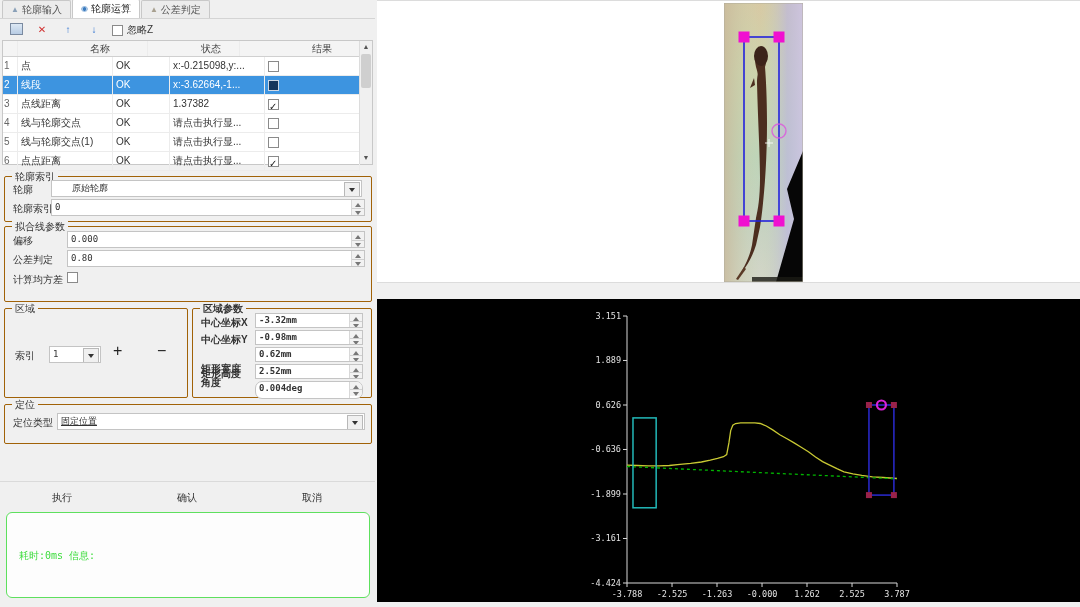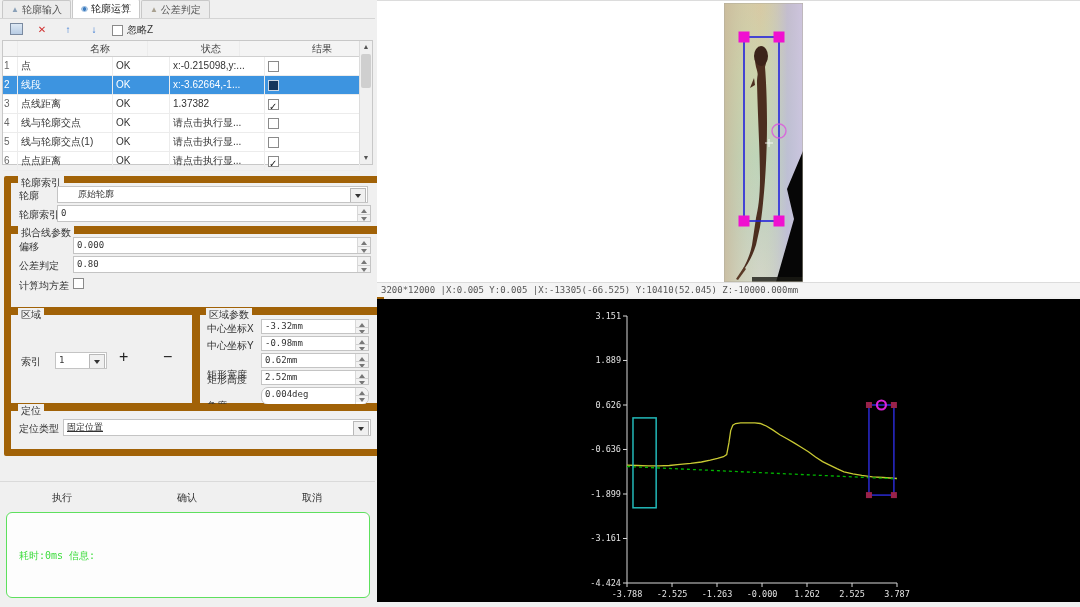--- a/index.html
+++ b/index.html
@@ -34,21 +34,21 @@
   .trow .cnum{color:#666;padding:0 1px;text-align:left;}
   .trow.selected{background:#3d94e0;color:#fff;}
   .trow.selected .cnum{color:#fff;}
   .trow .cchk{display:flex;align-items:center;}
   .vscroll{position:absolute;right:0;top:0;width:12px;bottom:0;background:#f0f0f0;border-left:1px solid #dcdcdc;}
   .vscroll .up,.vscroll .dn{position:absolute;left:0;width:12px;height:12px;font-size:7px;text-align:center;line-height:12px;color:#555;background:#f0f0f0;}
   .vscroll .dn{bottom:0;}
   .vscroll .thumb{position:absolute;left:1px;top:13px;width:10px;height:34px;background:#cfcfcf;border-radius:2px;}
 
   
-  .group{border:7px solid #a16207;border-radius:2px;}
+  .group{border:1px solid #a16207;border-radius:2px;}
   .gtitle{position:absolute;top:-7px;left:7px;background:#f0f0f0;padding:0 3px;color:#333;}
   .glabel{position:absolute;color:#333;}
   .field{position:absolute;background:#fff;border:1px solid #c4c4c4;box-sizing:border-box;height:17px;line-height:15px;
          font-family:"DejaVu Sans Mono",monospace;font-size:9px;padding:0 16px 0 3px;overflow:hidden;white-space:nowrap;}
   .spin::after{content:"";position:absolute;right:12px;top:0;bottom:0;border-left:1px solid #d8d8d8;}
   .spin .sb{position:absolute;right:0;top:0;width:12px;height:8px;background:#f2f2f2;border-left:1px solid #d0d0d0;}
   .spin .sb.b{top:8px;height:7px;border-top:1px solid #d0d0d0;}
   .spin .sb::before{content:"";position:absolute;left:3px;top:2.5px;border-left:3px solid transparent;border-right:3px solid transparent;border-bottom:4px solid #777;}
   .spin .sb.b::before{border-bottom:none;border-top:4px solid #777;top:2px;}
   .combo .cb{position:absolute;right:1px;top:1px;width:14px;height:13px;background:#f0f0f0;border:1px solid #b8b8b8;}
@@ -204,27 +204,27 @@
     <div class="abs group" style="left:4px;top:308px;width:182px;height:88px;">
       <span class="gtitle">区域</span>
       <span class="glabel" style="left:10px;top:40px;">索引</span>
       <div class="field combo" style="left:44px;top:37px;width:52px;">
         <span>1</span><span class="cb"></span>
       </div>
       <span class="abs" style="left:108px;top:33px;font-size:16px;color:#222;">+</span>
       <span class="abs" style="left:152px;top:33px;font-size:16px;color:#222;">−</span>
     </div>
 
-    <div class="abs group" style="left:192px;top:308px;width:178px;height:88px;">
+    <div class="abs group" style="left:192px;top:308px;width:178px;height:88px;font-weight:bold;">
       <span class="gtitle">区域参数</span>
       <span class="glabel" style="left:8px;top:7px;">中心坐标X</span>
       <span class="glabel" style="left:8px;top:24px;">中心坐标Y</span>
       <span class="glabel" style="left:8px;top:41px;margin-top:12px;">矩形宽度</span>
       <span class="glabel" style="left:8px;top:58px;">矩形高度</span>
-      <span class="glabel" style="left:8px;top:84px;">角度</span>
+      <span class="glabel" style="left:8px;top:67px;">角度</span>
       <div class="field spin" style="left:62px;top:4px;width:108px;height:15px;line-height:13px;">
         <span>-3.32mm</span><span class="sb" style="height:7px"></span><span class="sb b" style="top:7px;height:6px"></span>
       </div>
       <div class="field spin" style="left:62px;top:21px;width:108px;height:15px;line-height:13px;">
         <span>-0.98mm</span><span class="sb" style="height:7px"></span><span class="sb b" style="top:7px;height:6px"></span>
       </div>
       <div class="field spin" style="left:62px;top:38px;width:108px;height:15px;line-height:13px;">
         <span>0.62mm</span><span class="sb" style="height:7px"></span><span class="sb b" style="top:7px;height:6px"></span>
       </div>
       <div class="field spin" style="left:62px;top:55px;width:108px;height:15px;line-height:13px;">
@@ -289,21 +289,20 @@
       <path d="M41,140 h8 M45,136 v8" stroke="#ffffff" stroke-width="1" opacity="0.85"></path>
       <g fill="#f010d0">
         <rect x="14.5" y="28.5" width="11" height="11"></rect>
         <rect x="49.5" y="28.5" width="11" height="11"></rect>
         <rect x="14.5" y="212.5" width="11" height="11"></rect>
         <rect x="49.5" y="212.5" width="11" height="11"></rect>
       </g>
     </svg>
   </div>
 
-  <div class="abs statusbar">3200*12000 |X:0.005 Y:0.005 |X:-13305(-66.525) Y:10410(52.045) Z:-10000.000mm</div>
 
   <div class="abs plot">
     <svg id="plot-svg" width="703" height="303" viewBox="0 0 703 303">
         <polyline points="250,17 250,284.0036 520.0033,284.0036" fill="none" stroke="#d8d8d8" stroke-width="1"></polyline>
         <line x1="246" y1="17" x2="250" y2="17" stroke="#d8d8d8"></line>
         <text x="244" y="20" text-anchor="end" class="tick">3.151</text>
         <line x1="246" y1="61.48297599999999" x2="250" y2="61.48297599999999" stroke="#d8d8d8"></line>
         <text x="244" y="64.48297599999998" text-anchor="end" class="tick">1.889</text>
         <line x1="246" y1="106.0012" x2="250" y2="106.0012" stroke="#d8d8d8"></line>
         <text x="244" y="109.0012" text-anchor="end" class="tick">0.626</text>

